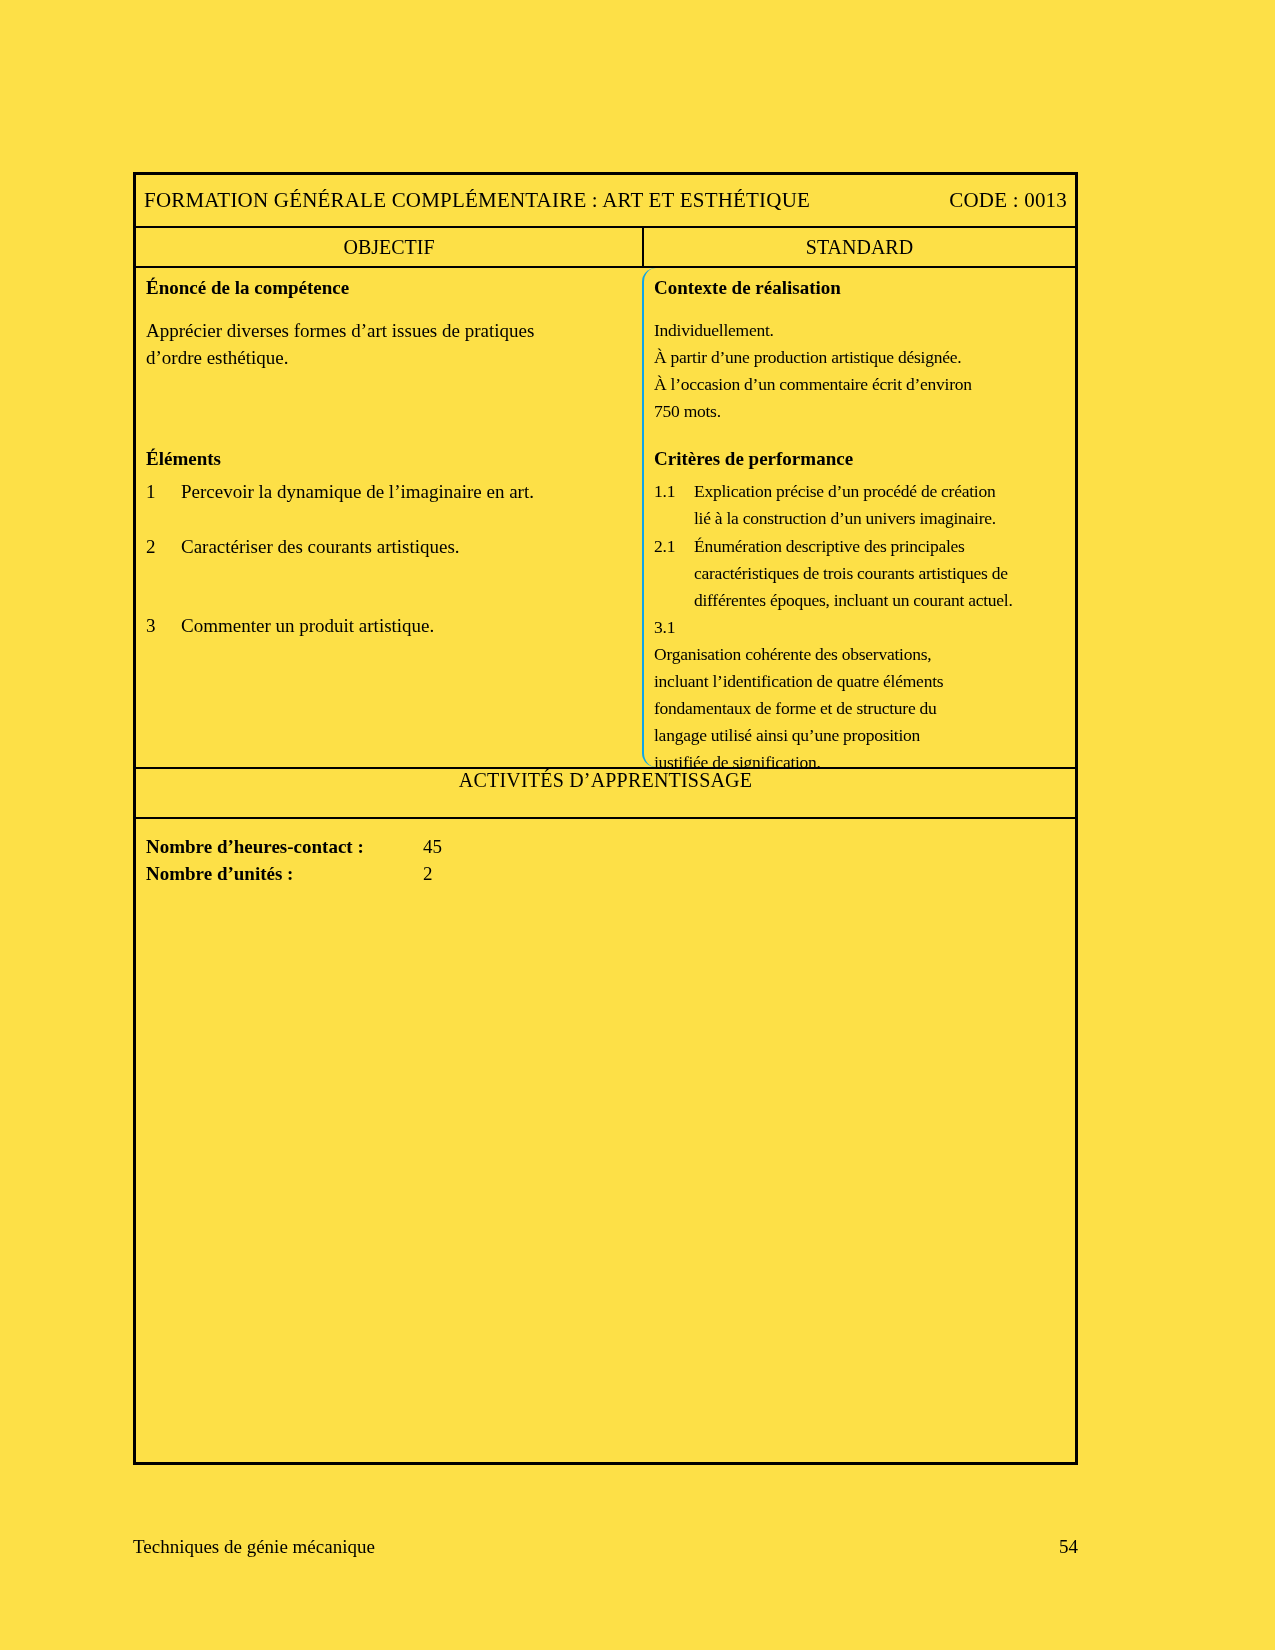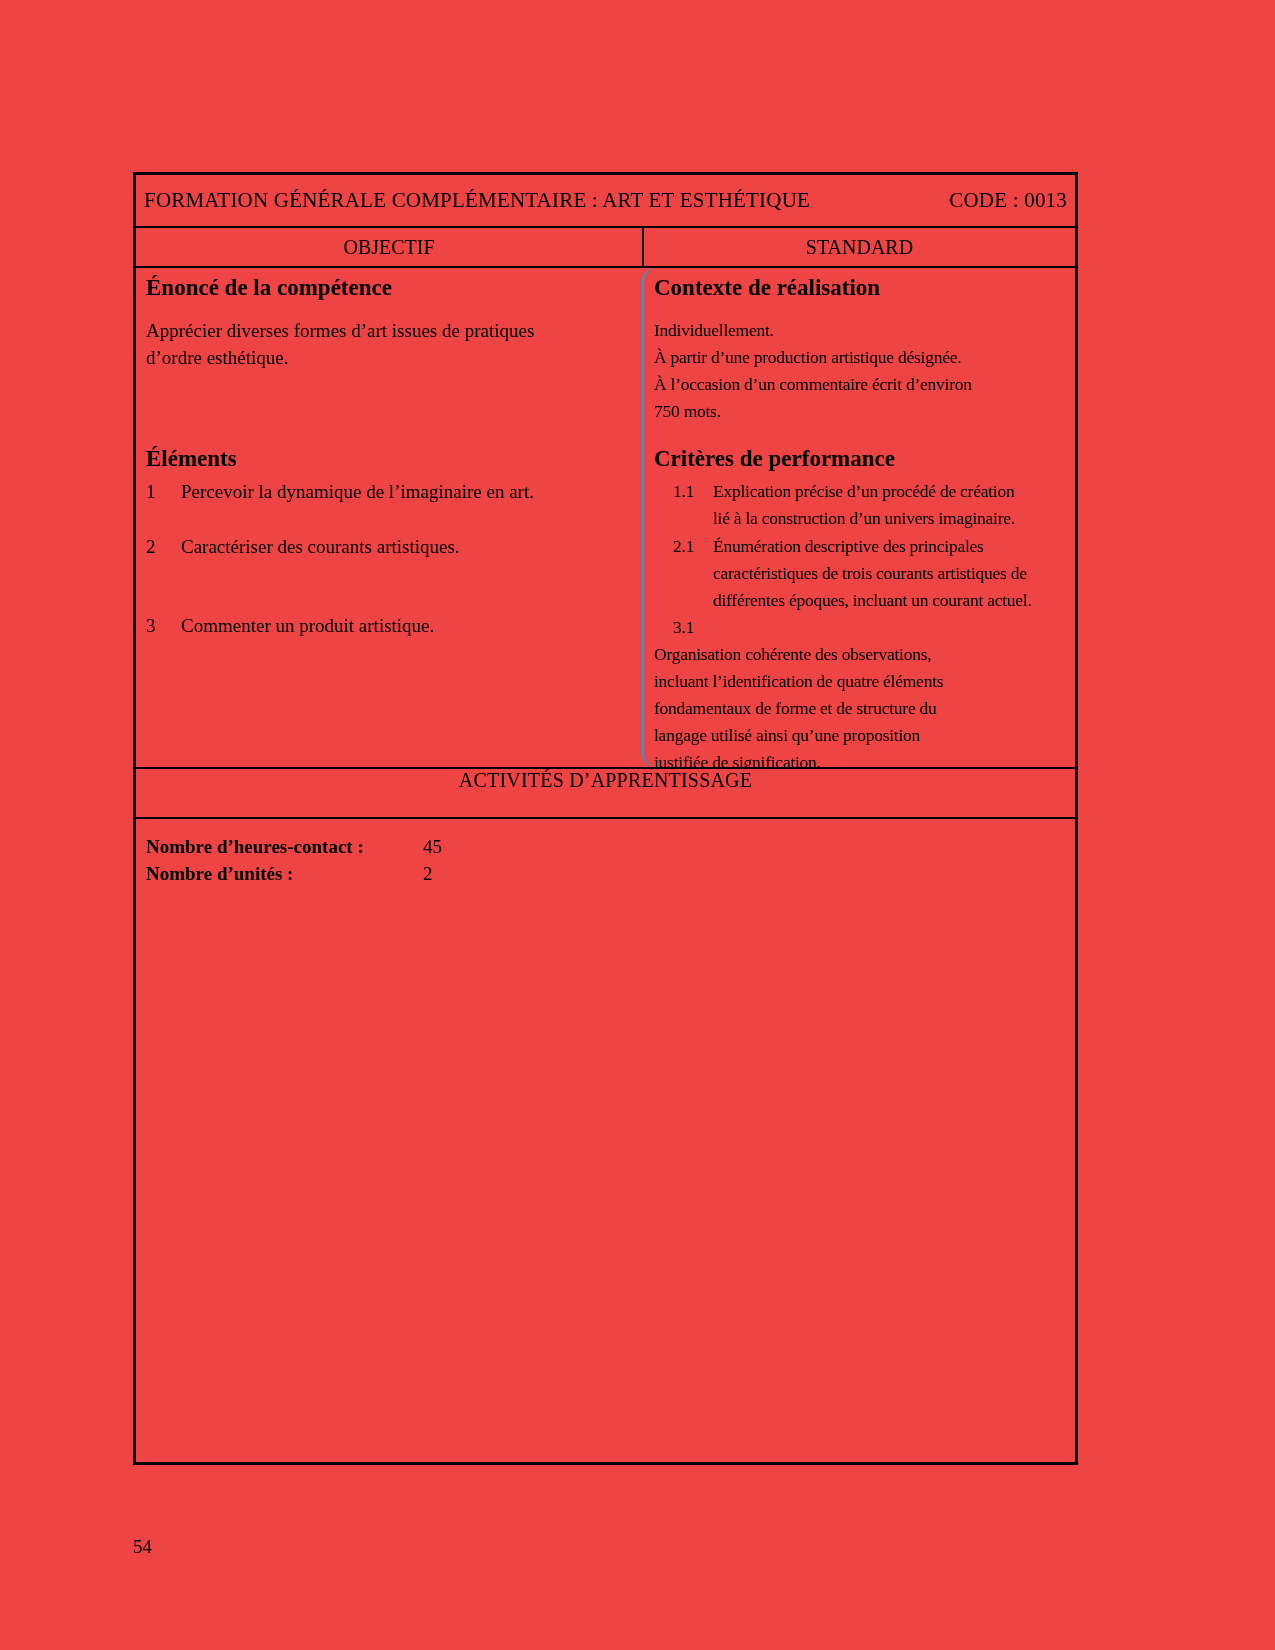--- a/index.html
+++ b/index.html
@@ -1,21 +1,21 @@
 <!DOCTYPE html>
 <html><head>
 <meta charset="utf-8">
 <style>
   * { margin: 0; padding: 0; box-sizing: border-box; }
   html, body { background: #e8e8e8; }
   .page {
     position: relative;
     width: 1275px;
     height: 1650px;
-    background: #ef4444;
+    background: #fde047;
     font-family: "Liberation Serif", serif;
     color: #000000;
     margin: 0 auto;
     overflow: hidden;
   }
   .doc-table {
     position: absolute;
     left: 133px;
     top: 172px;
     width: 945px;
@@ -71,38 +71,38 @@
     border-left: 2px solid #0ea5e9;
     padding: 6px 4px 12px 10px;
     font-size: 17.5px;
     letter-spacing: -0.25px;
     line-height: 27px;
     overflow: hidden;
     border-radius: 14px;
   }
   .cell-heading {
     font-weight: bold;
-    font-size: 23px;
+    font-size: 19px;
     letter-spacing: 0;
     line-height: 27px;
   }
   .lines { white-space: pre-line; }
   .para-left { margin-top: 16px; }
   .para-right { margin-top: 16px; }
   .sec-heading-left { margin-top: 74px; }
   .sec-heading-right { margin-top: 20px; }
   .list-item { display: flex; align-items: flex-start; }
   .li-el-1 { margin-top: 6px; }
   .li-el-2 { margin-top: 28px; }
   .li-el-3 { margin-top: 52px; }
   .li-cr-1 { margin-top: 6px; }
   .li-cr-2 { margin-top: 1px; }
   .li-cr-3 { margin-top: 0; flex-direction: column; }
   .li-num-left { width: 35px; flex-shrink: 0; }
-  .li-num-right { width: 40px; flex-shrink: 0; margin-left: 19px; }
+  .li-num-right { width: 40px; flex-shrink: 0; }
   .li-text { flex: 1; }
   .row-activities {
     height: 50px;
     border-bottom: 2px solid #000;
     display: flex;
     align-items: flex-start;
     justify-content: center;
     font-size: 20px;
     letter-spacing: 0.2px;
   }
@@ -209,16 +209,17 @@
       </div>
       <div class="hours-row">
         <span class="hours-label">Nombre d’unités :</span>
         <span class="hours-value">2</span>
       </div>
     </div>
 
   </div>
 
   <div class="page-footer">
+    <span class="footer-left">Techniques de génie mécanique</span>
     <span class="footer-center">54</span>
   </div>
 
 </div>
 
 </body></html>

